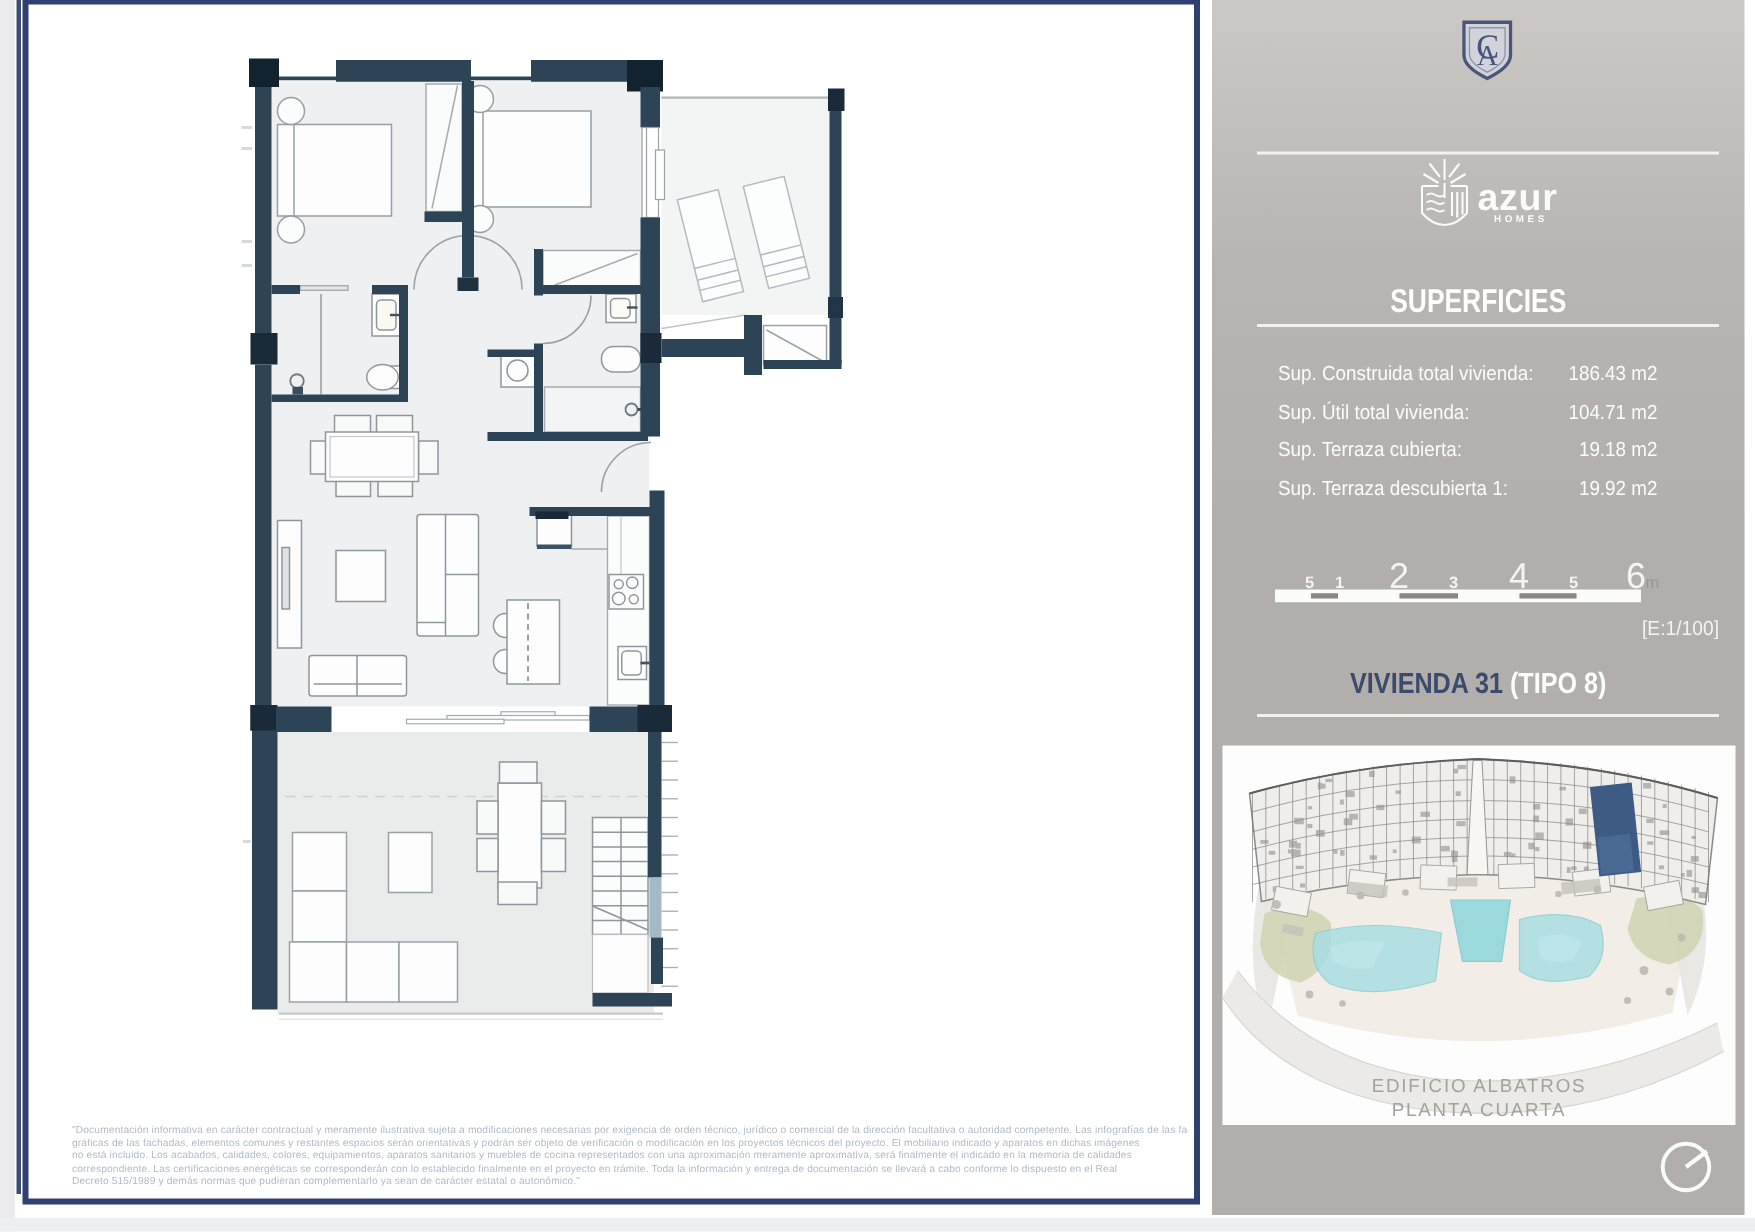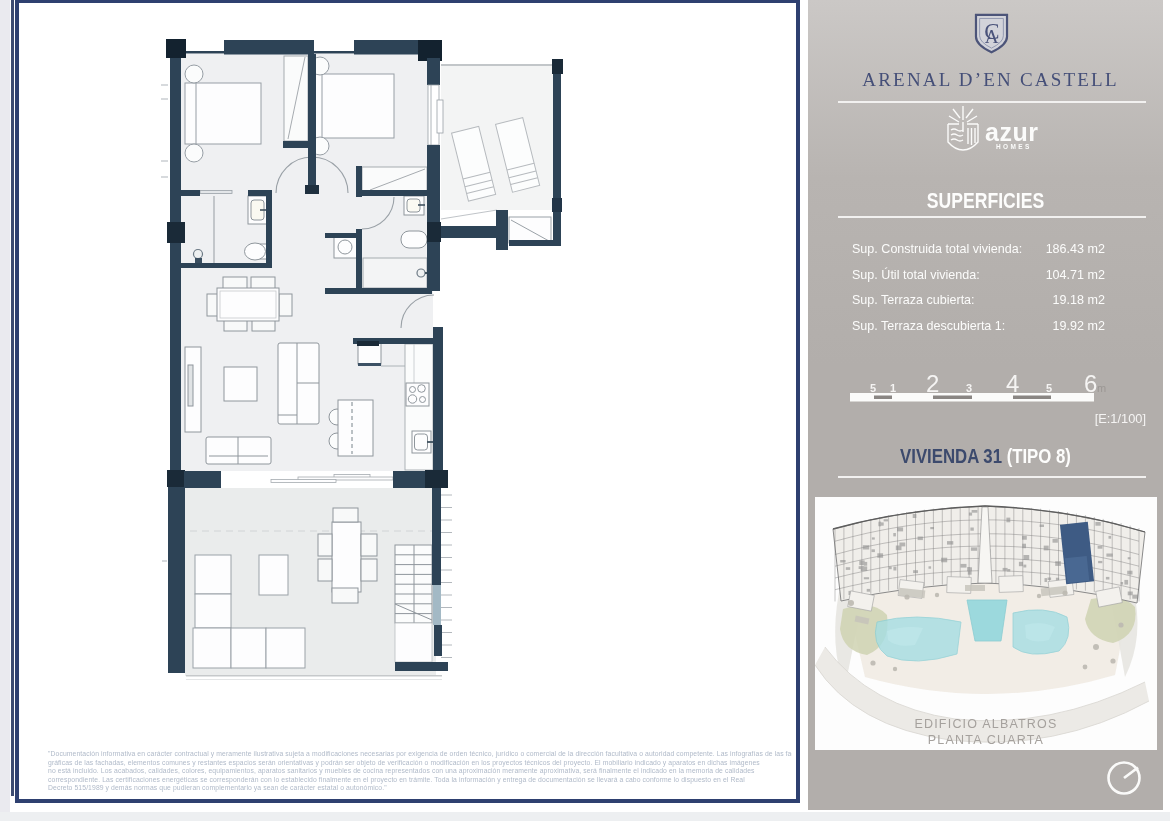--- a/index.html
+++ b/index.html
@@ -365,21 +365,20 @@
 
 <div class="abs" style="left:808px;top:0;width:355px;height:810px;background:linear-gradient(180deg,#cbc8c6 0%,#b8b4b1 22%,#b2aeab 45%,#b2aeab 100%);"></div>
 
 <svg class="abs" style="left:972px;top:13px;" width="39" height="42" viewBox="0 0 42 46">
 <path d="M4,2 L38,2 L38,26 Q38,35 21,43 Q4,35 4,26 Z" fill="#d2d3da" stroke="#4c5479" stroke-width="2.4"></path>
 <path d="M8,6 L34,6 L34,25 Q34,32 21,38.5 Q8,32 8,25 Z" fill="none" stroke="#8e94ae" stroke-width="1"></path>
 <text x="13" y="28" font-family="Liberation Serif, serif" font-size="25" fill="#49527a">C</text>
 <text x="13.5" y="33" font-family="Liberation Serif, serif" font-size="21" fill="#49527a">A</text>
 </svg>
 
-<div class="abs" style="left:813px;top:69px;width:355px;text-align:center;font-family:'Liberation Serif',serif;font-size:19px;color:#454f78;letter-spacing:2.2px;white-space:nowrap;">ARENAL D’EN CASTELL</div>
 
 <div class="abs" style="left:838px;top:100.5px;width:308px;height:2px;background:#f2f1f0;"></div>
 
 <svg class="abs" style="left:941px;top:102px;" width="44" height="52" viewBox="0 0 44 52">
 <g stroke="#fbfbfa" stroke-width="1.4" fill="none">
 <path d="M7,22 L7,40 Q14,48 22,48 Q30,48 37,40 L37,22"></path>
 <path d="M7,22 L18,22 M26,22 L37,22"></path>
 <path d="M22,4 L22,18 M12,7 L19,16 M32,7 L25,16 M8,14 L18,20 M36,14 L26,20 M22,20 L22,30"></path>
 <path d="M10,28 Q13,26 16,28 Q19,30 22,28 M10,33 Q13,31 16,33 Q19,35 22,33 M10,38 Q13,36 16,38 Q19,40 22,38"></path>
 <path d="M27,26 L27,42 M30.5,26 L30.5,43 M34,26 L34,41"></path>

